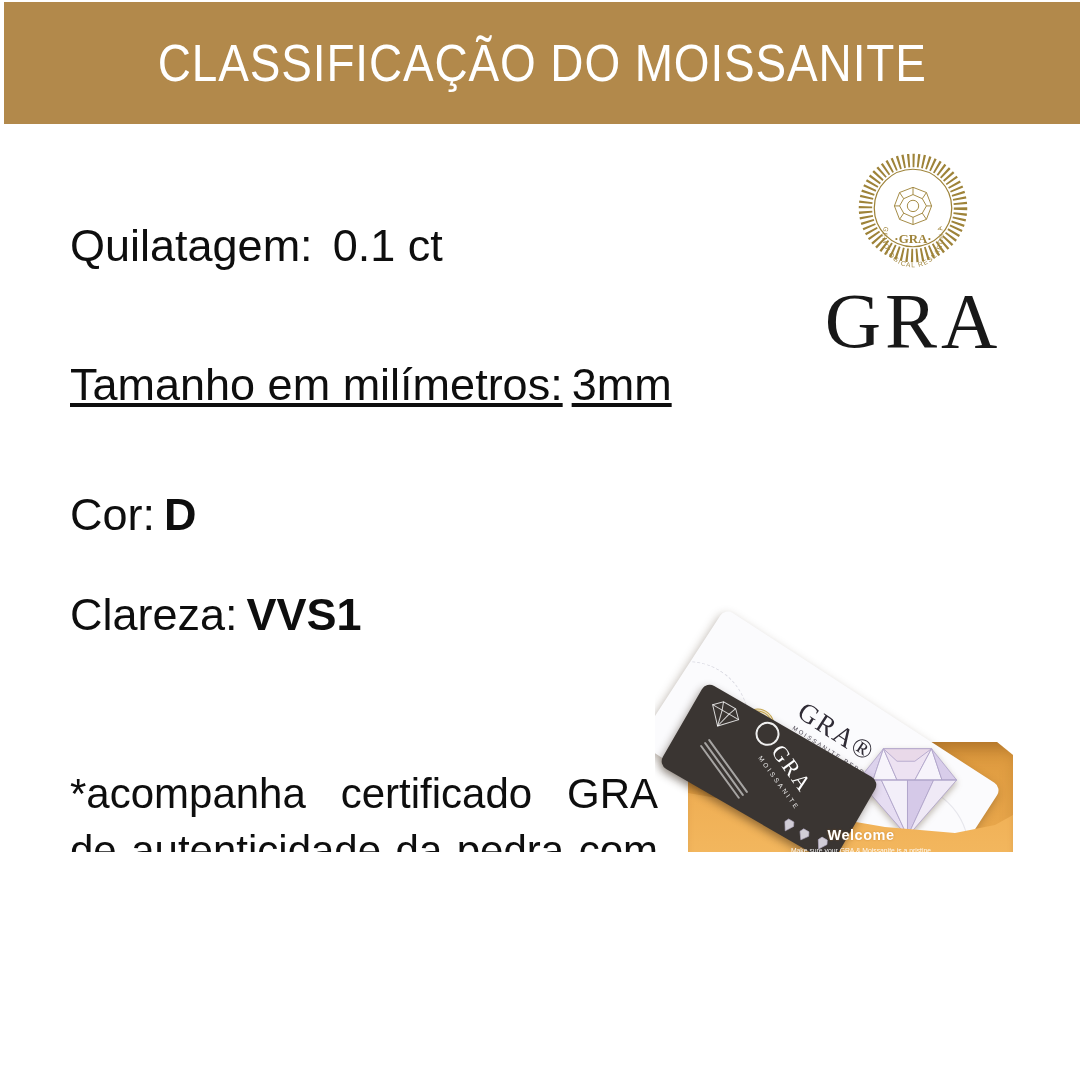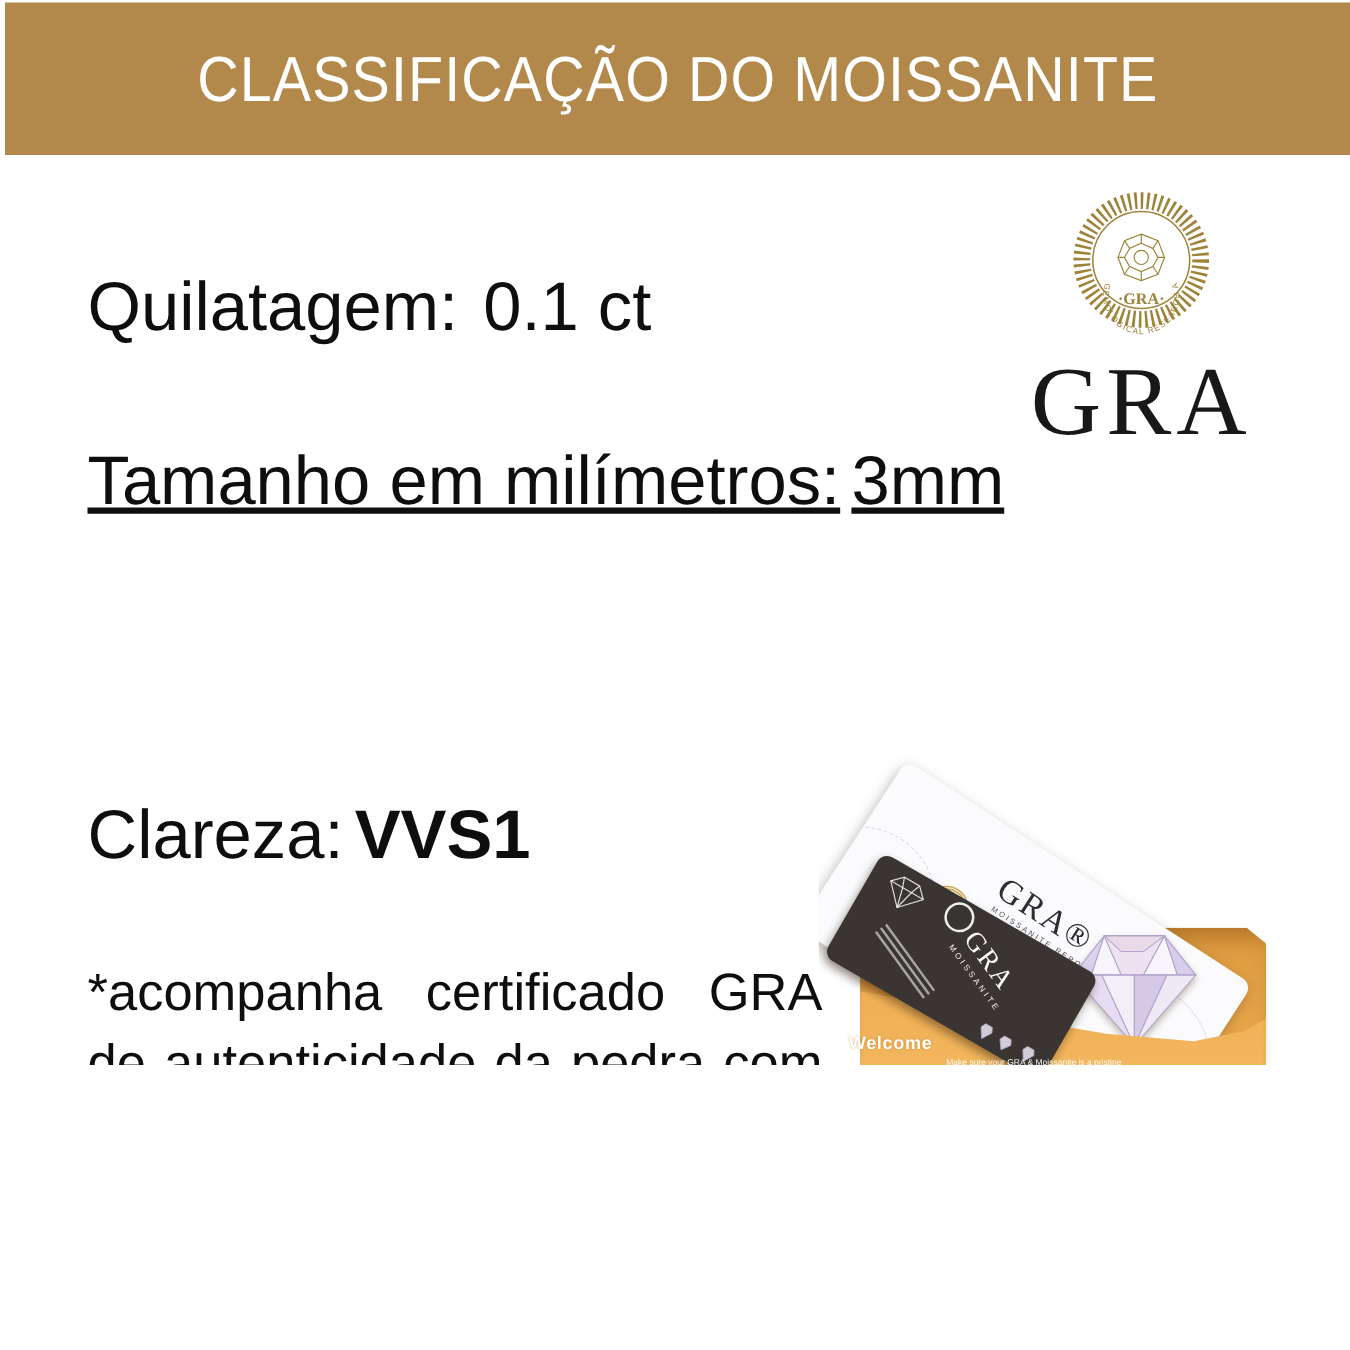--- a/index.html
+++ b/index.html
@@ -6,28 +6,28 @@
   .page{position:relative;width:1080px;height:852px;background:#ffffff;overflow:hidden;
         font-family:"Liberation Sans",sans-serif;color:#111;}
 
   
   .banner{position:absolute;left:4px;top:2px;right:0;height:122px;background:var(--banner,#B2894B);
           display:flex;align-items:center;justify-content:center;}
   .banner-title{color:#fff;font-size:51px;font-weight:400;letter-spacing:1px;white-space:nowrap;
           transform:scaleX(.9);}
 
   
-  .spec{position:absolute;left:70px;font-size:55px;line-height:45px;color:#0e0e0e;white-space:nowrap;}
+  .spec{position:absolute;left:70px;font-size:45px;line-height:45px;color:#0e0e0e;white-space:nowrap;}
   .spec .val{margin-left:9px;}
   .spec .val.wide-gap{margin-left:20px;}
   .spec .val.bold{font-weight:700;}
   .spec-carat{top:223px;}
   .spec-size{top:362px;text-decoration:underline;}
   .spec-color{top:492px;}
-  .spec-clarity{top:645px;}
+  .spec-clarity{top:592px;}
   .note{position:absolute;left:70px;top:765px;width:588px;font-size:42px;line-height:57px;
         text-align:justify;color:#0e0e0e;}
 
   
   .gra-block{position:absolute;left:788px;top:146px;width:250px;text-align:center;}
   .gra-seal{display:block;margin:0 auto;}
   .gra-wordmark{font-family:"Liberation Serif",serif;font-size:78px;line-height:78px;color:#181818;
         letter-spacing:4px;margin-top:12px;}
 
   
@@ -55,21 +55,21 @@
   .card-emblem{position:absolute;left:62px;top:16px;transform:rotate(24deg);color:#fff;white-space:nowrap;}
   .card-ring{display:inline-block;width:20px;height:20px;border:2px solid rgba(255,255,255,.92);
         border-radius:50%;vertical-align:-4px;margin-right:4px;}
   .card-brand{display:inline-block;font-family:"Liberation Serif",serif;font-size:22px;letter-spacing:2px;}
   .card-sub{font-size:6.5px;letter-spacing:2.5px;margin:2px 0 0 26px;color:rgba(255,255,255,.9);}
   .card-lines{position:absolute;left:26px;top:58px;width:66px;transform:rotate(24deg);}
   .card-lines i{display:block;height:2px;margin:3px 0;background:rgba(255,255,255,.55);border-radius:1px;}
   .card-sketch{position:absolute;left:10px;top:6px;}
   .card-gems{position:absolute;right:6px;bottom:4px;opacity:.85;}
   .diamond{position:absolute;left:195px;top:165px;filter:drop-shadow(0 3px 3px rgba(80,60,30,.35));}
-  .env-text{position:absolute;left:24px;top:167px;width:322px;height:182px;text-align:left;color:#fff;}
+  .env-text{position:absolute;left:45px;top:167px;width:322px;height:182px;text-align:center;color:#fff;}
   .welcome{position:absolute;left:0;right:0;top:85px;font-size:14.5px;font-weight:700;letter-spacing:.5px;
         text-shadow:0 0 2px rgba(180,110,30,.6);}
   .env-msg{position:absolute;left:78px;top:105px;width:166px;font-size:6.8px;line-height:7.9px;
         color:rgba(255,255,255,.95);}
   .env-brand{position:absolute;left:0;right:0;top:146px;font-family:"Liberation Serif",serif;font-size:11.5px;
         letter-spacing:1px;}
   .env-tagline{position:absolute;left:0;right:0;top:160px;font-size:6.5px;letter-spacing:.6px;
         color:rgba(255,255,255,.92);}
 
   
@@ -84,20 +84,23 @@
 
   <div class="banner">
     <div class="banner-title">CLASSIFICAÇÃO DO MOISSANITE</div>
   </div>
 
   <div class="spec spec-carat">
     <span>Quilatagem:</span><span class="val wide-gap">0.1 ct</span>
   </div>
   <div class="spec spec-size">
     <span>Tamanho em milímetros:</span><span class="val">3mm</span>
+  </div>
+  <div class="spec spec-color">
+    <span>Cor:</span><span class="val bold">D</span>
   </div>
   <div class="spec spec-clarity">
     <span>Clareza:</span><span class="val bold">VVS1</span>
   </div>
   <div class="note">*acompanha certificado GRA de autenticidade da pedra com cartão QR code.</div>
 
   <div class="gra-block">
     <svg class="gra-seal" width="124" height="124" viewBox="0 0 120 120">
       <circle cx="60" cy="60" r="46" fill="none" stroke="#9E8339" stroke-width="13" stroke-dasharray="2 2.8"></circle>
       <circle cx="60" cy="60" r="37.5" fill="none" stroke="#9E8339" stroke-width="1.2"></circle>

